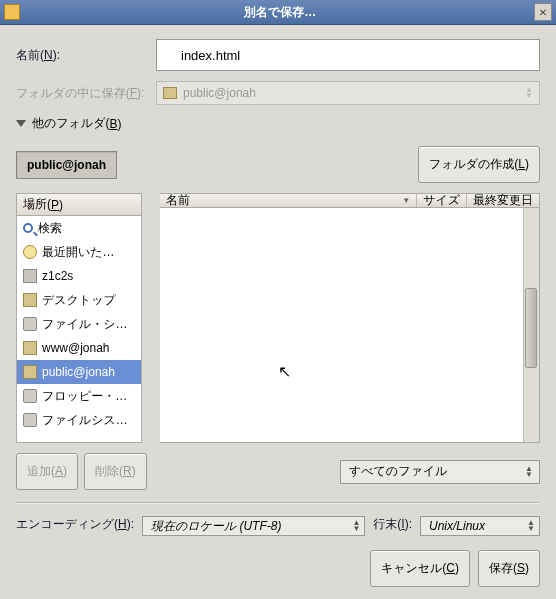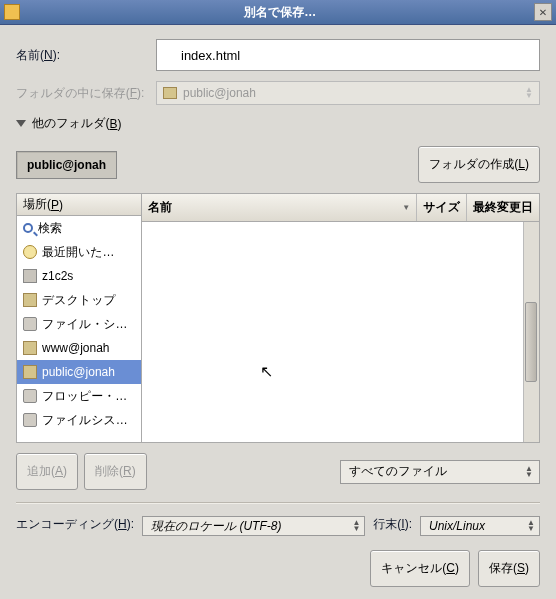--- a/index.html
+++ b/index.html
@@ -19,35 +19,35 @@
 .combo-disabled { flex: 1; height: 24px; border: 1px solid #bbb; background: #e6e4de; display: flex; align-items: center; padding: 0 6px; position: relative; color: #999; }
 .combo-disabled .spin { position: absolute; right: 4px; width: 10px; font-size: 8px; line-height: 6px; color: #bbb; display: flex; flex-direction: column; }
 .folder-icon { width: 14px; height: 12px; background: #d4c48c; border: 1px solid #a08850; margin-right: 6px; display: inline-block; }
 .tri-row { display: flex; align-items: center; margin: 8px 0 14px; cursor: pointer; }
 .tri-down { width: 0; height: 0; border-left: 5px solid transparent; border-right: 5px solid transparent; border-top: 7px solid #555; margin-right: 6px; }
 .pathbtn-row { display: flex; align-items: center; margin-bottom: 10px; }
 .path-btn { background: #cac7bf; border: 1px solid #888; padding: 6px 10px; font-weight: bold; box-shadow: inset 1px 1px 0 #b8b5ad; }
 .spacer { flex: 1; }
 .btn { background: #e8e6e0; border: 1px solid #999; padding: 9px 10px; cursor: pointer; border-radius: 3px; box-shadow: inset 0 1px 0 #fff; }
 .btn-disabled { color: #999; cursor: default; }
-.browser { display: flex; gap: 0; height: 250px; margin-bottom: 10px; }
+.browser { display: flex; gap: 18px; height: 250px; margin-bottom: 10px; }
 .places-col { width: 126px; display: flex; flex-direction: column; border: 1px solid #aaa; background: #fff; }
 .places-header { background: linear-gradient(#f4f2ec,#dedad0); border-bottom: 1px solid #aaa; height: 22px; display: flex; align-items: center; padding: 0 6px; font-weight: normal; }
 .places-list { flex: 1; overflow: hidden; }
 .place-item { display: flex; align-items: center; height: 24px; padding: 0 6px; gap: 5px; white-space: nowrap; overflow: hidden; text-overflow: ellipsis; cursor: pointer; }
 .place-item.selected { background: #6a8ed4; color: #fff; }
 .pi-icon { width: 14px; height: 14px; flex-shrink: 0; }
 .pi-search { border: 2px solid #4a70b8; border-radius: 50%; width: 10px; height: 10px; position: relative; }
 .pi-search::after { content: ''; position: absolute; width: 5px; height: 2px; background: #4a70b8; top: 8px; left: 8px; transform: rotate(45deg); }
 .pi-clock { border: 1px solid #a88830; border-radius: 50%; background: #f4e4a0; }
 .pi-home { background: #c8c4bc; border: 1px solid #888; }
 .pi-folder { background: #d4c48c; border: 1px solid #a08850; }
 .pi-disk { background: #d0ccc4; border: 1px solid #888; border-radius: 2px; }
 .files-col { flex: 1; display: flex; flex-direction: column; border: 1px solid #aaa; border-left: none; background: #fff; position: relative; }
-.files-header { display: flex; background: linear-gradient(#f4f2ec,#dedad0); border-bottom: 1px solid #aaa; height: 28px; font-weight: bold; }
+.files-header { display: flex; background: linear-gradient(#f4f2ec,#dedad0); border-bottom: 1px solid #aaa; height: 14px; }
 .files-header div { border-right: 1px solid #bbb; padding: 3px 6px; display: flex; align-items: center; }
 .fh-name { flex: 1; }
 .fh-name .sort { margin-left: auto; font-size: 8px; color: #666; }
 .files-body { flex: 1; }
 .scrollbar { width: 16px; background: #e0ddd5; border-left: 1px solid #bbb; position: relative; }
 .scroll-thumb { position: absolute; right: 2px; width: 12px; top: 80px; height: 80px; background: linear-gradient(90deg,#d8d4cc,#b8b4ac); border: 1px solid #999; border-radius: 2px; }
 .files-wrap { display: flex; flex: 1; }
 .cursor { position: absolute; left: 118px; top: 168px; font-size: 16px; color: #000; pointer-events: none; }
 .addremove-row { display: flex; align-items: center; gap: 6px; margin-bottom: 12px; }
 .filecombo { width: 200px; height: 24px; border: 1px solid #999; background: #eceae4; display: flex; align-items: center; padding: 0 8px; position: relative; }

